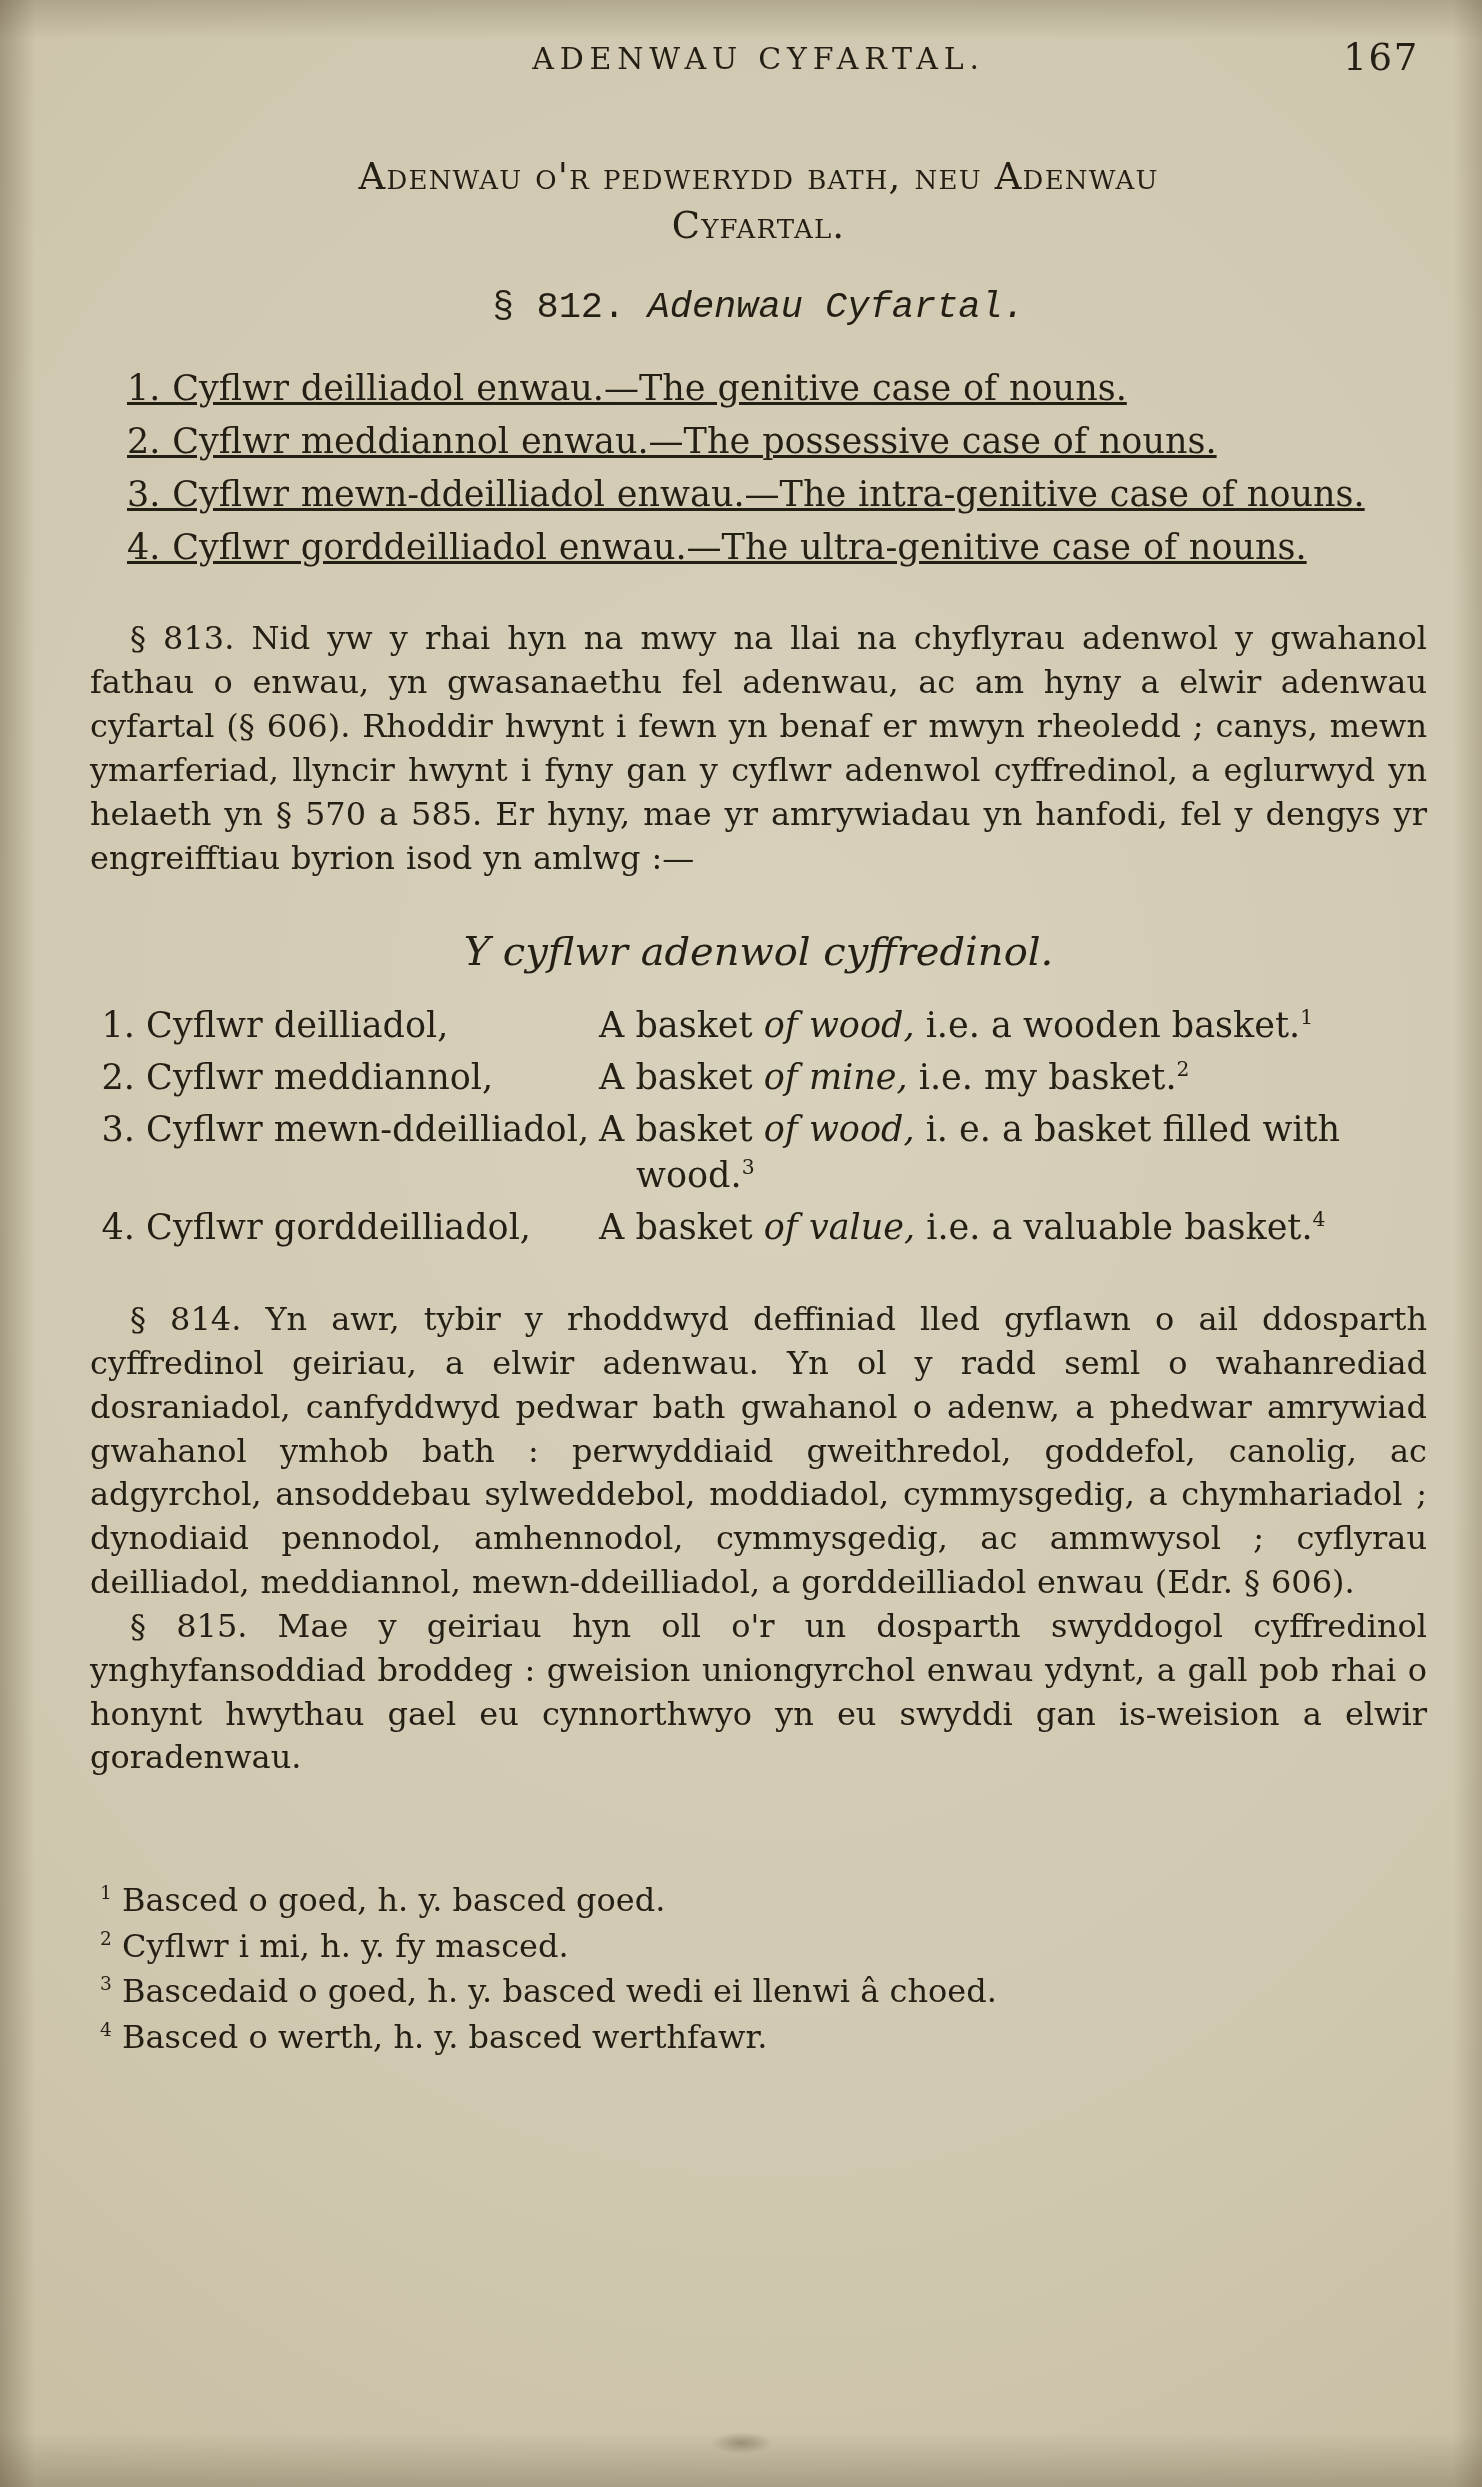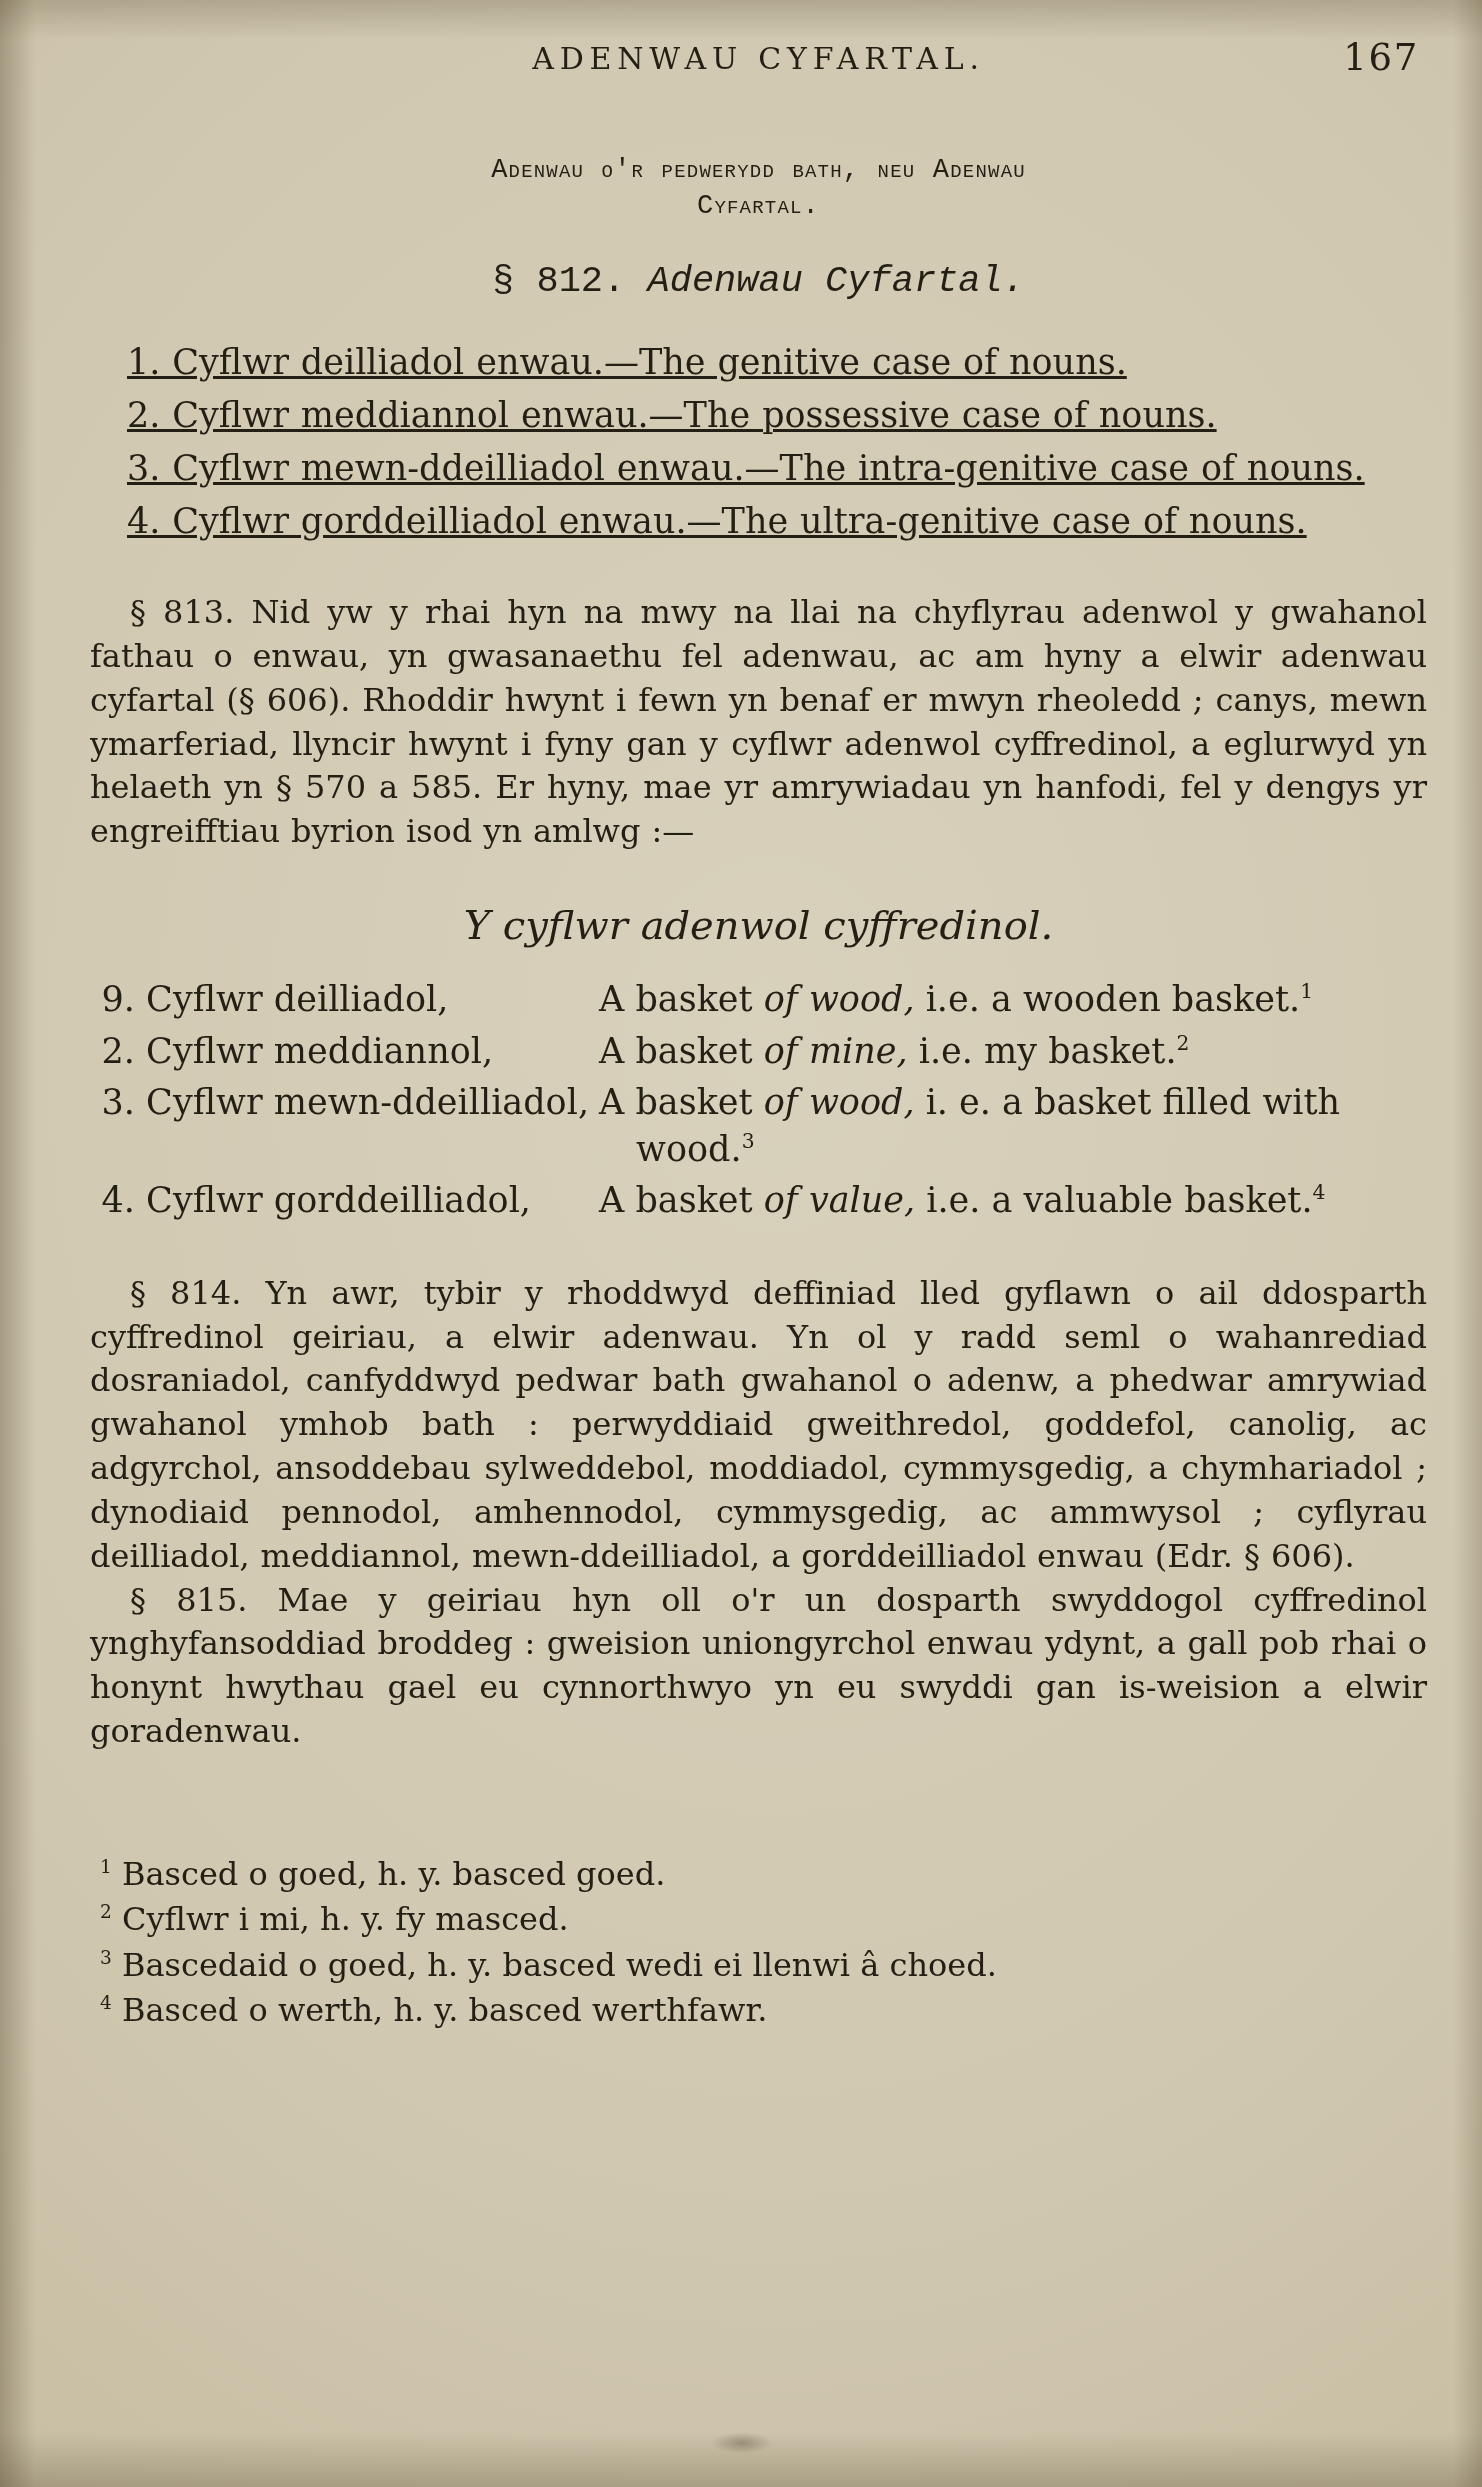--- a/index.html
+++ b/index.html
@@ -54,24 +54,23 @@
     top: -5px;
     font-size: 37px;
     letter-spacing: 1.7px;
   }
 
   
   .chapter-title {
     margin-top: 60px;
     text-align: center;
     font-variant: small-caps;
-    font-size: 27px;
+    font-size: 37px;
     line-height: 1.32;
     letter-spacing: 1.2px;
-    font-family: Liberation Mono, monospace;
   }
 
   
   .section-heading {
     margin-top: 35px;
     text-align: center;
     font-size: 37px;
     font-family: Liberation Mono, monospace;
   }
   .ital { font-style: italic; }
@@ -161,21 +160,21 @@
       <p class="deflist-item">3. Cyflwr mewn-ddeilliadol enwau.—The intra-genitive case of nouns.</p>
       <p class="deflist-item">4. Cyflwr gorddeilliadol enwau.—The ultra-genitive case of nouns.</p>
     </div>
 
     <p class="para para-813">§ 813. Nid yw y rhai hyn na mwy na llai na chyflyrau adenwol y gwahanol fathau o enwau, yn gwasanaethu fel adenwau, ac am hyny a elwir adenwau cyfartal (§ 606). Rhoddir hwynt i fewn yn benaf er mwyn rheoledd ; canys, mewn ymarferiad, llyncir hwynt i fyny gan y cyflwr adenwol cyffredinol, a eglurwyd yn helaeth yn § 570 a 585. Er hyny, mae yr amrywiadau yn hanfodi, fel y dengys yr engreifftiau byrion isod yn amlwg :—</p>
 
     <div class="examples-heading">Y cyflwr adenwol cyffredinol.</div>
 
     <div class="examples">
       <div class="ex-row">
-        <div class="ex-left">9. Cyflwr deilliadol,</div>
+        <div class="ex-left">1. Cyflwr deilliadol,</div>
         <div class="ex-right"><span>A basket </span><span class="ital">of wood,</span><span> i.e. a wooden basket.</span><sup>1</sup></div>
       </div>
       <div class="ex-row">
         <div class="ex-left">2. Cyflwr meddiannol,</div>
         <div class="ex-right"><span>A basket </span><span class="ital">of mine,</span><span> i.e. my basket.</span><sup>2</sup></div>
       </div>
       <div class="ex-row">
         <div class="ex-left">3. Cyflwr mewn-ddeilliadol,</div>
         <div class="ex-right"><span>A basket </span><span class="ital">of wood,</span><span> i. e. a basket filled with wood.</span><sup>3</sup></div>
       </div>

